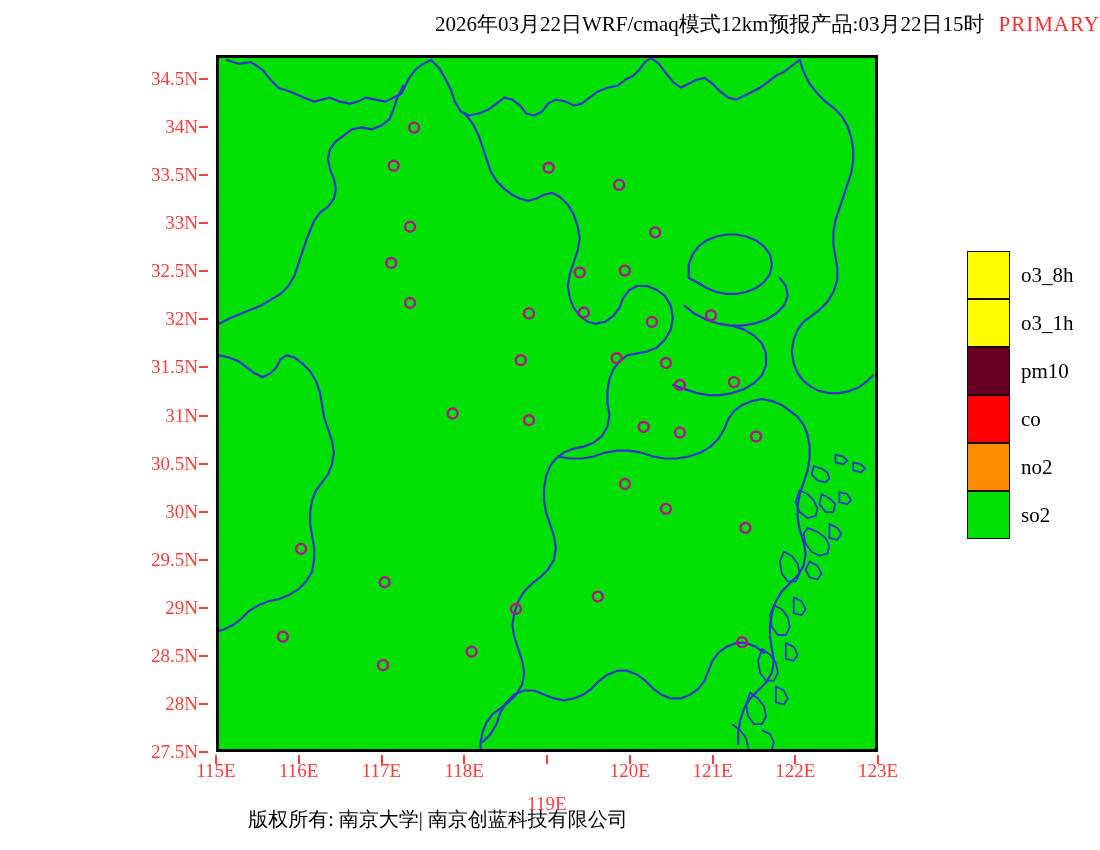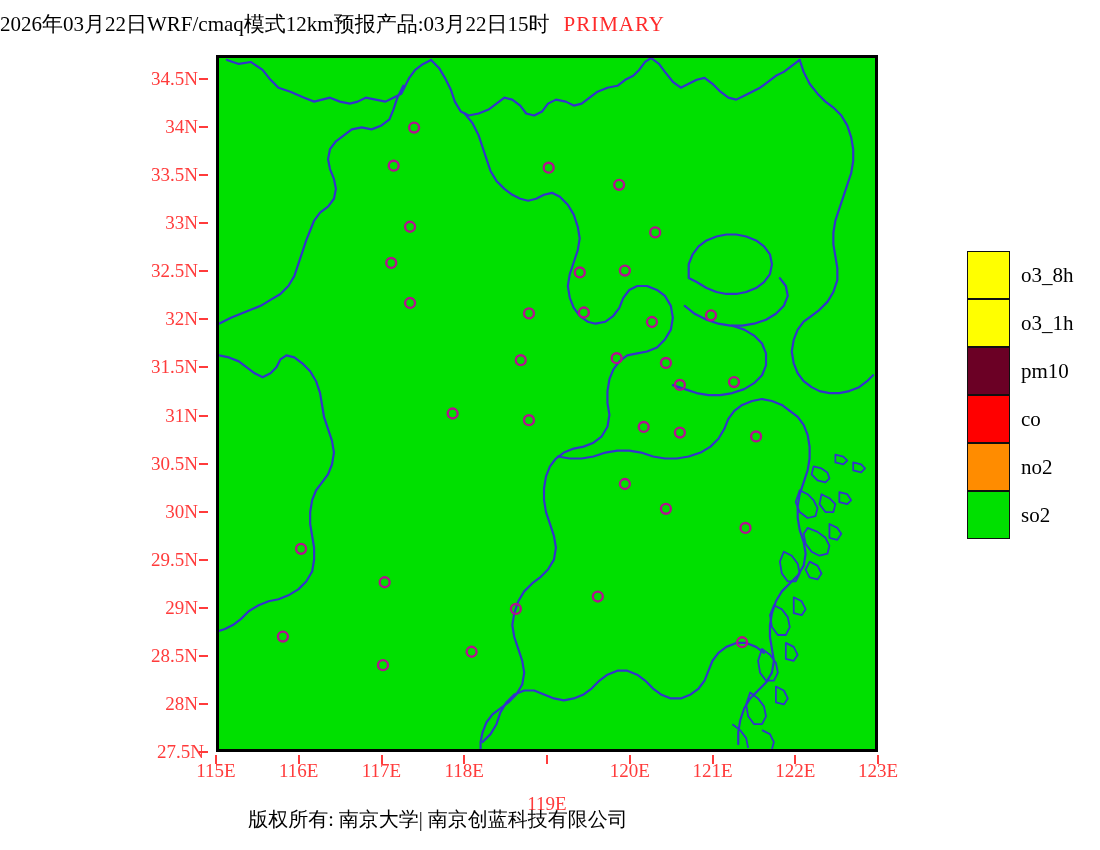--- a/index.html
+++ b/index.html
@@ -9,21 +9,21 @@
     background:#ffffff;
     font-family:"Liberation Serif", serif;
     overflow:hidden;
     position:relative;
   }
   #page{position:relative;width:1100px;height:850px;}
 
   
   #title-bar{
     position:absolute;left:0;top:10px;width:1100px;
-    text-align:left;
+    text-align:right;
     white-space:nowrap;
   }
   #title-main{
     font-family:"Liberation Serif", serif;
     font-size:21px;color:#000000;letter-spacing:0px;
   }
   #title-primary{
     font-family:"Liberation Serif", serif;
     font-size:21px;color:#ff2b2b;letter-spacing:1px;padding-left:14px;
   }
@@ -196,21 +196,21 @@
       <div class="axis-label ylabel" style="position: absolute; right: 10px; top: 511.655px;">30N</div>
       <div class="tick-y" style="top: 510.655px; left: 59px;"></div>
       <div class="axis-label ylabel" style="position: absolute; right: 10px; top: 559.724px;">29.5N</div>
       <div class="tick-y" style="top: 558.724px; left: 59px;"></div>
       <div class="axis-label ylabel" style="position: absolute; right: 10px; top: 607.793px;">29N</div>
       <div class="tick-y" style="top: 606.793px; left: 59px;"></div>
       <div class="axis-label ylabel" style="position: absolute; right: 10px; top: 655.862px;">28.5N</div>
       <div class="tick-y" style="top: 654.862px; left: 59px;"></div>
       <div class="axis-label ylabel" style="position: absolute; right: 10px; top: 703.931px;">28N</div>
       <div class="tick-y" style="top: 702.931px; left: 59px;"></div>
-      <div class="axis-label ylabel" style="position: absolute; right: 4px; top: 752px;">27.5N</div>
+      <div class="axis-label ylabel" style="position: absolute; right: 10px; top: 752px;">27.5N</div>
       <div class="tick-y" style="top: 751px; left: 59px;"></div>
     </div>
   <div id="x-axis">
       <div class="axis-label xlabel" style="left: 216px;">115E</div>
       <div class="tick-x" style="left: 215px;"></div>
       <div class="axis-label xlabel" style="left: 298.75px;">116E</div>
       <div class="tick-x" style="left: 297.75px;"></div>
       <div class="axis-label xlabel" style="left: 381.5px;">117E</div>
       <div class="tick-x" style="left: 380.5px;"></div>
       <div class="axis-label xlabel" style="left: 464.25px;">118E</div>

